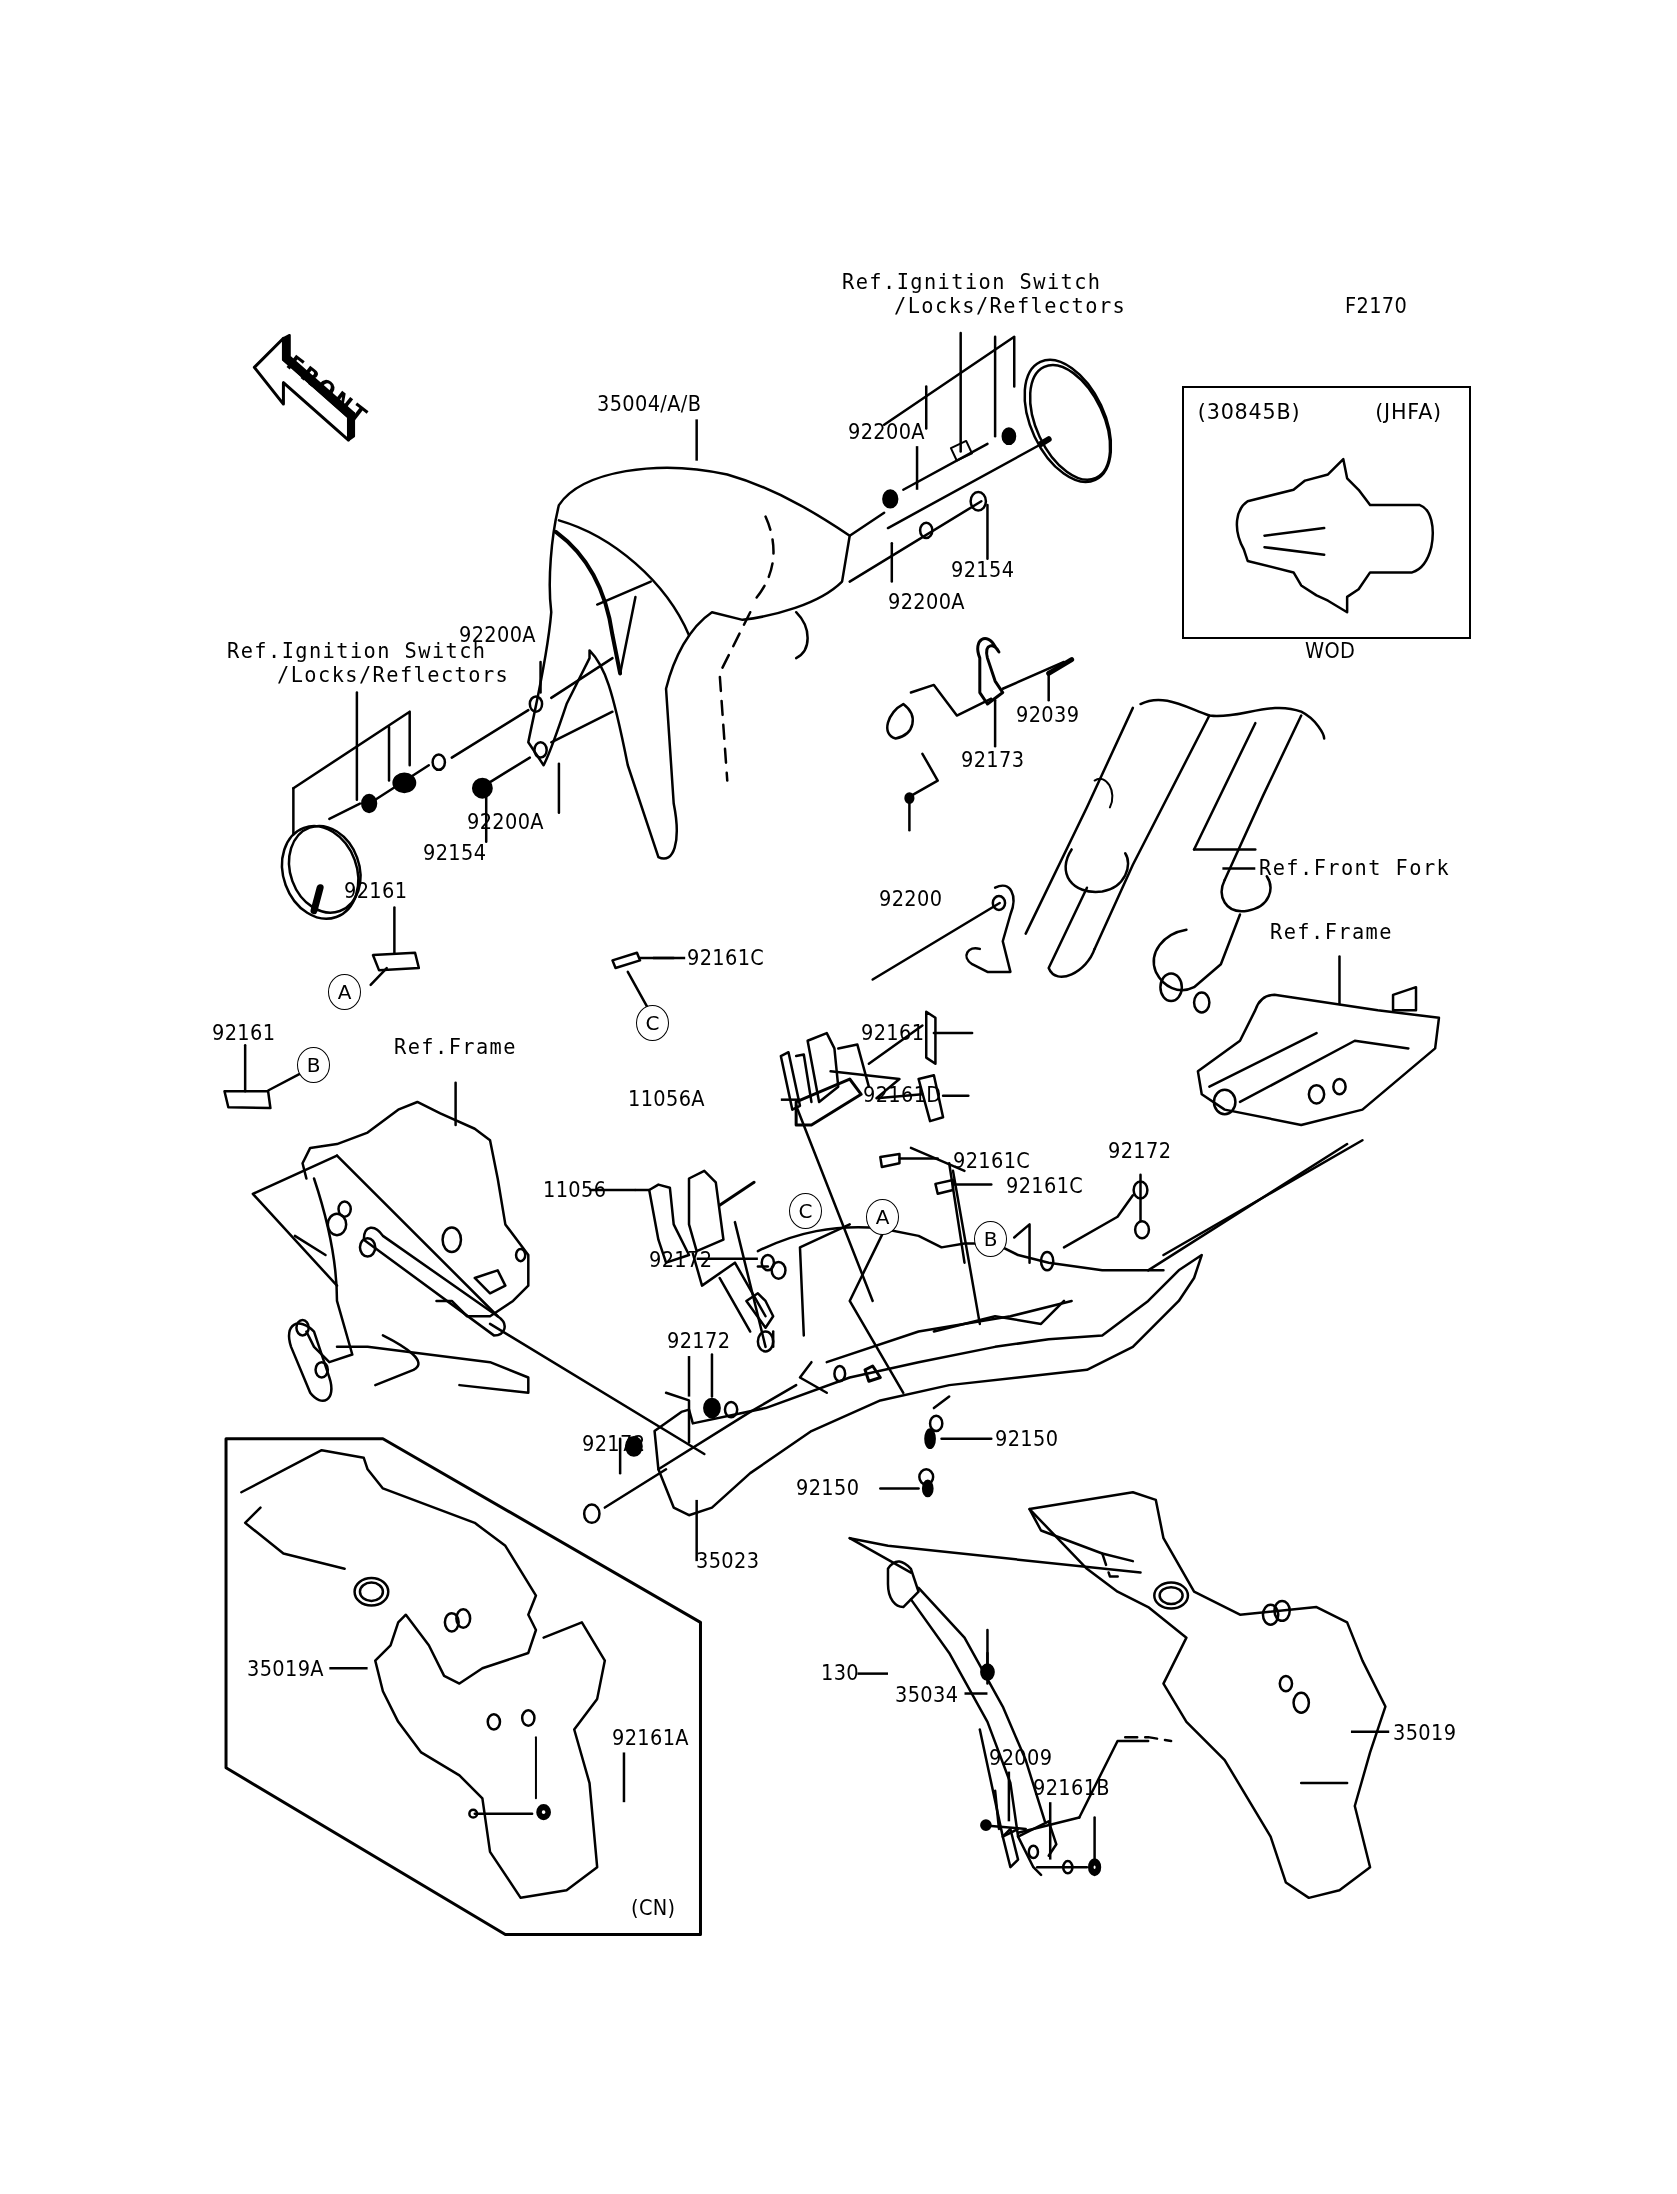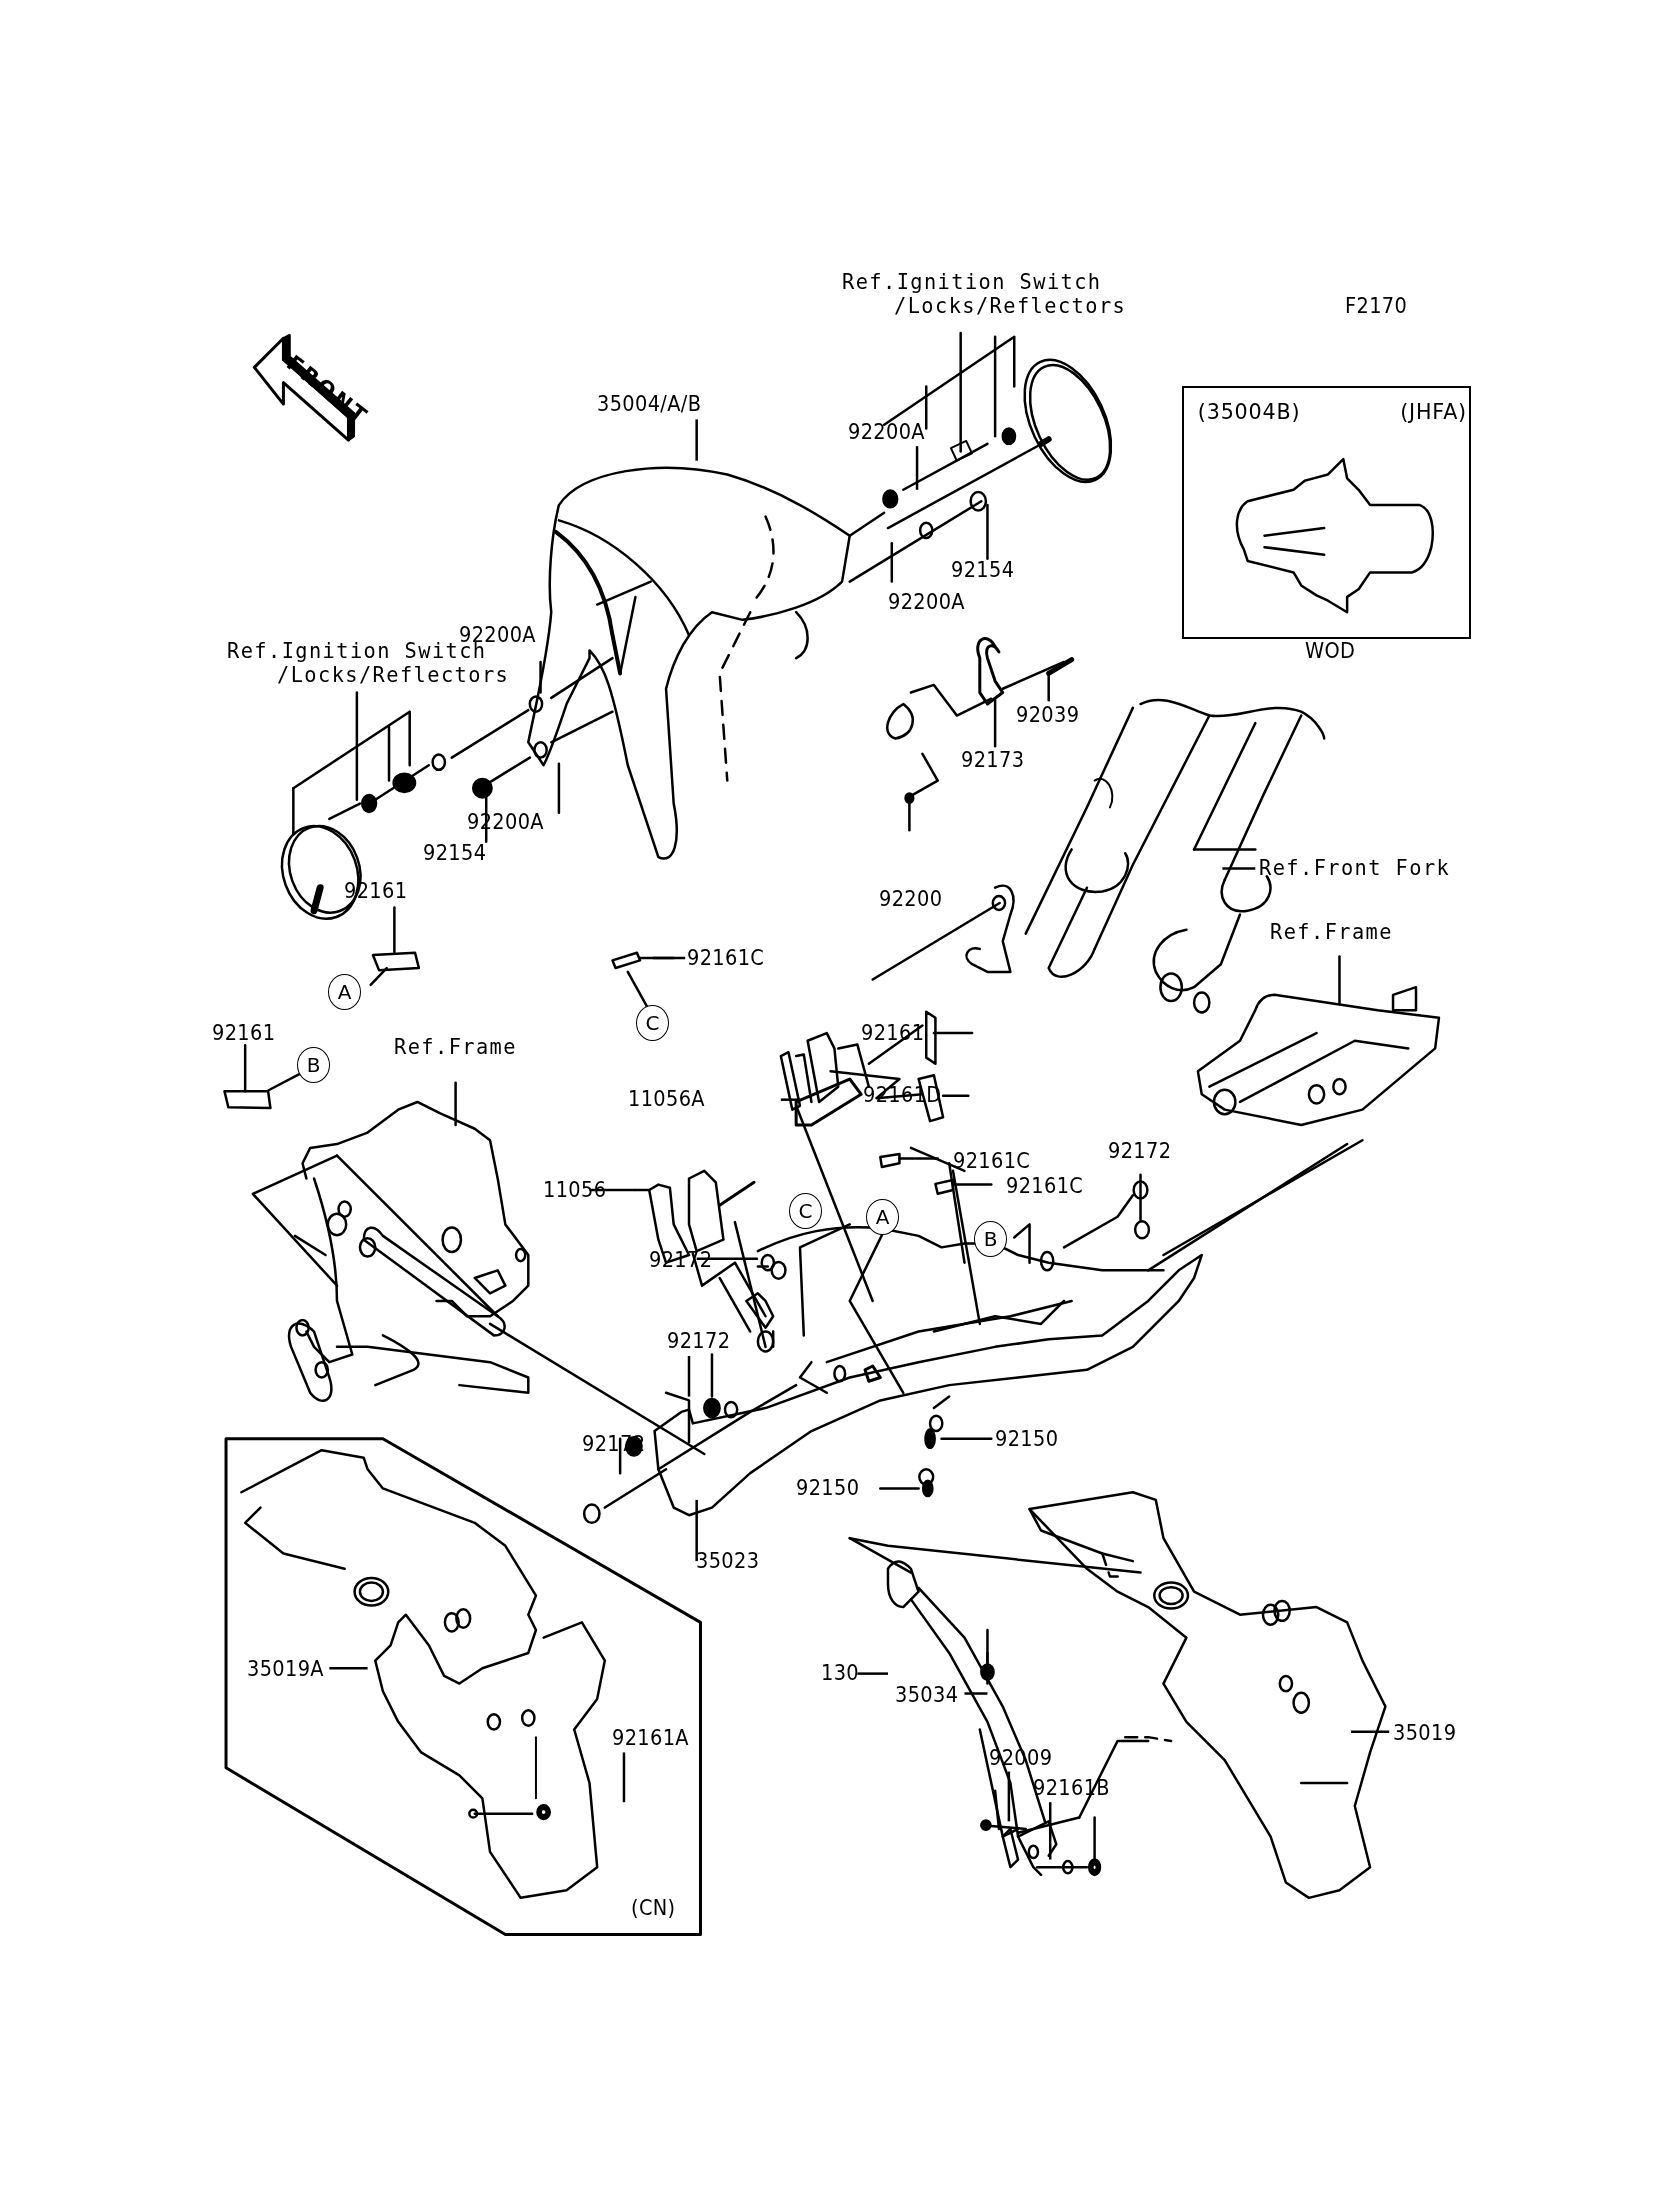--- a/index.html
+++ b/index.html
@@ -302,22 +302,22 @@
 <div class="lbl ref" style="left:894px; top:295px;">/Locks/Reflectors</div>
 
 <div class="lbl ref" style="left:227px; top:640px;">Ref.Ignition Switch</div>
 <div class="lbl ref" style="left:277px; top:664px;">/Locks/Reflectors</div>
 
 <div class="lbl ref" style="left:1259px; top:857px;">Ref.Front Fork</div>
 <div class="lbl ref" style="left:1270px; top:921px;">Ref.Frame</div>
 <div class="lbl ref" style="left:394px; top:1036px;">Ref.Frame</div>
 
 <div class="inset">
-  <span class="l" style="left:13.8px;">(35004B)</span>
-  <span class="l" style="right:2px;">(JHFA)</span>
+  <span class="l" style="left:13.8px;">(30845B)</span>
+  <span class="l" style="right:27px;">(JHFA)</span>
 </div>
 <div class="lbl" style="left:1305px; top:640px;">WOD</div>
 
 <div class="lbl" style="left:631px; top:1897px;">(CN)</div>
 
 <div class="lbl" style="left:597px; top:393px;">35004/A/B</div>
 <div class="lbl" style="left:848px; top:421px;">92200A</div>
 <div class="lbl" style="left:951px; top:559px;">92154</div>
 <div class="lbl" style="left:888px; top:591px;">92200A</div>
 <div class="lbl" style="left:459px; top:624px;">92200A</div>

